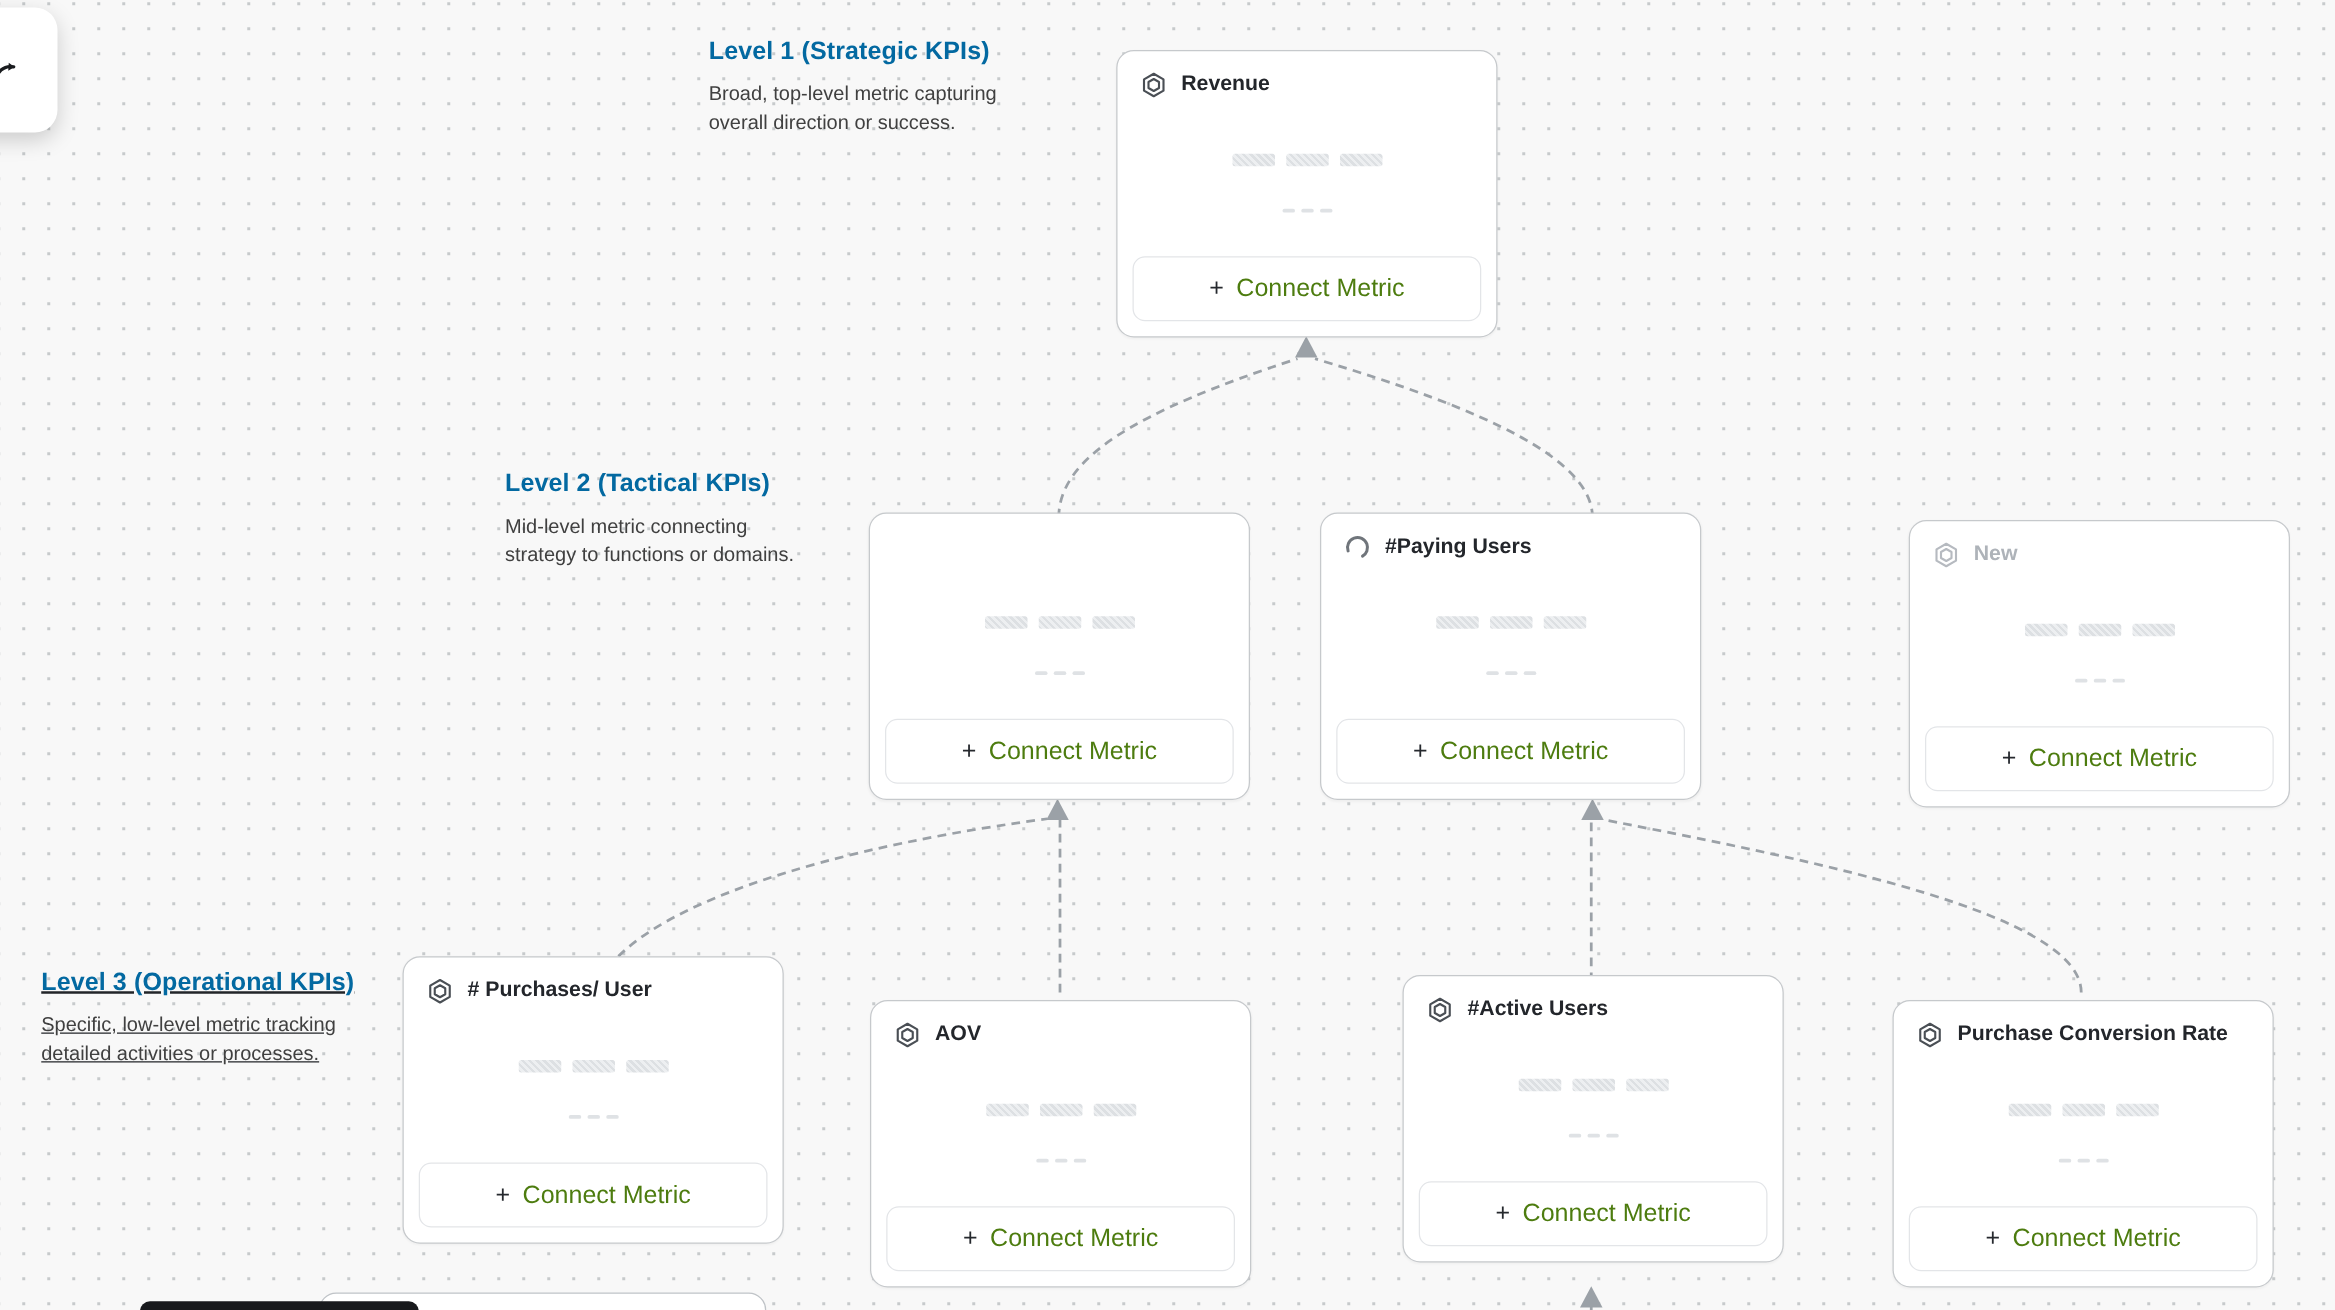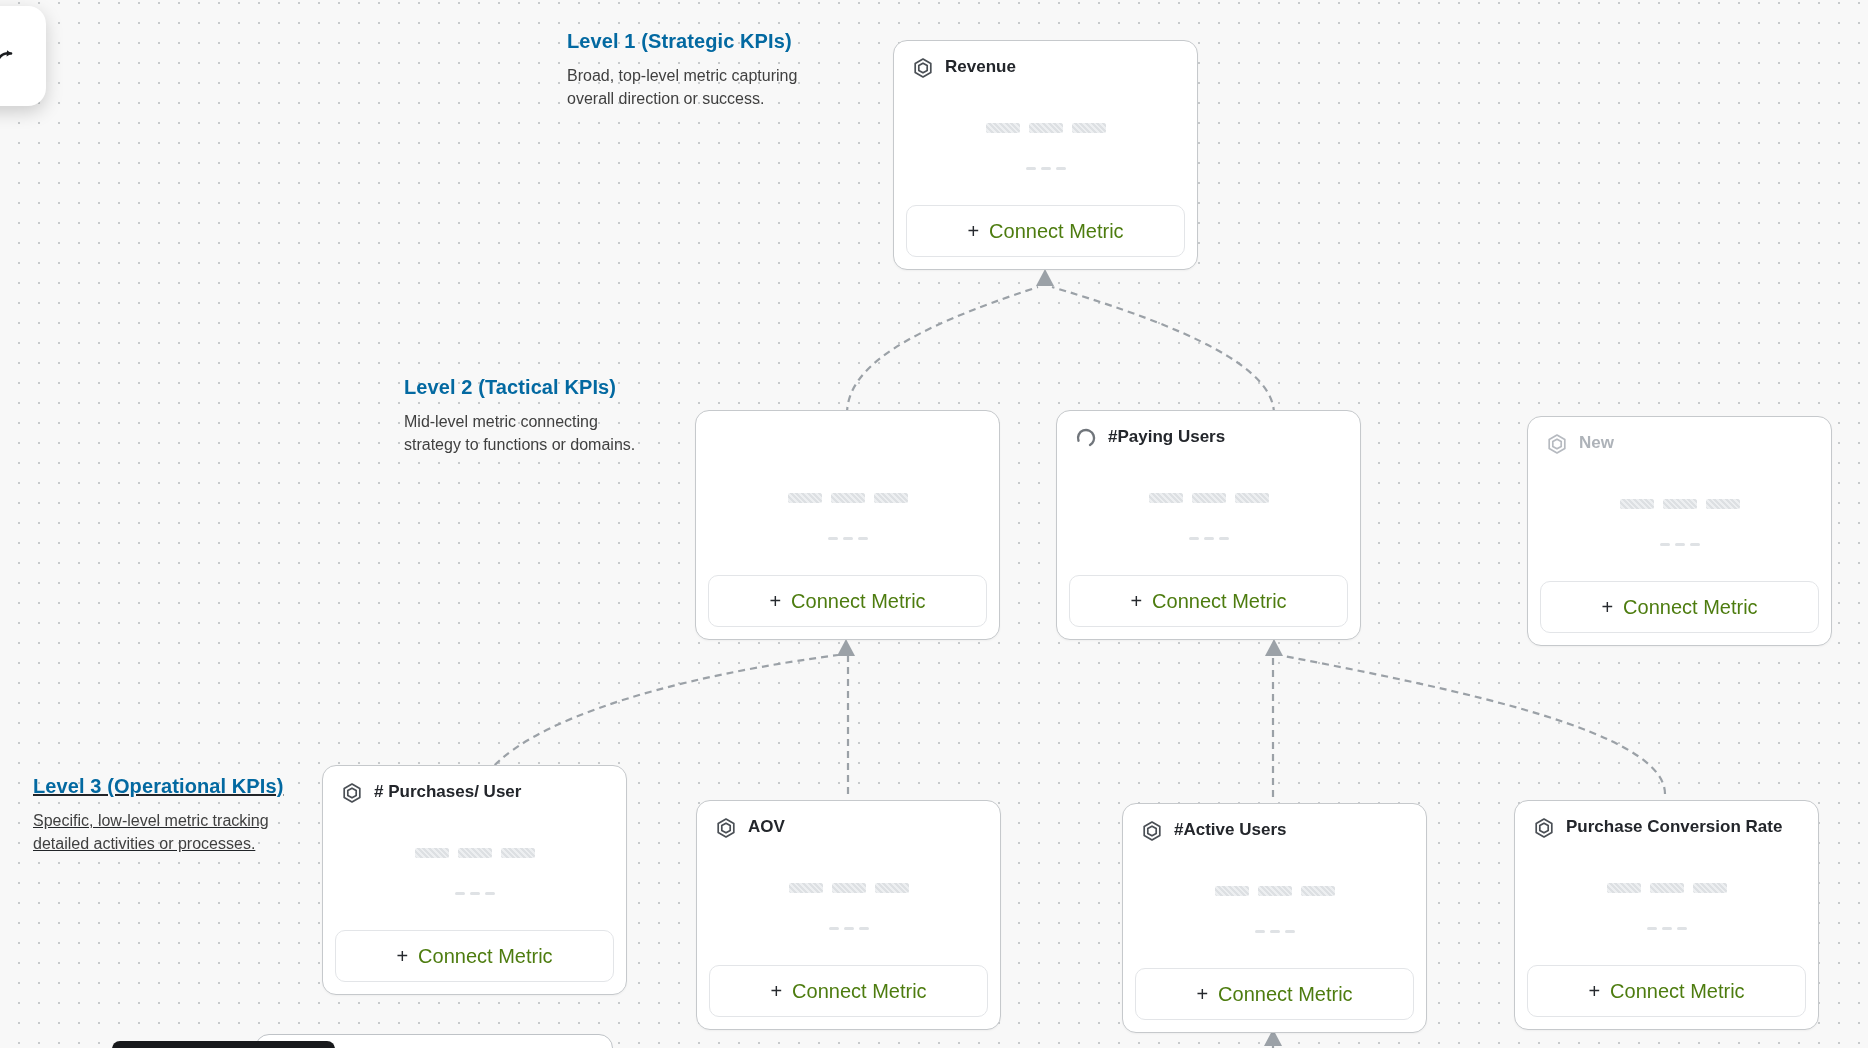--- a/index.html
+++ b/index.html
@@ -243,21 +243,21 @@
       <span class="dash"></span>
       <span class="dash"></span>
       <span class="dash"></span>
     </div>
   <div class="connect-btn">
     <span class="plus">+</span>
     <span class="lbl">Connect Metric</span>
   </div>
 </div>
 
-<div class="node" style="left:1122px; top:803px;">
+<div class="node" style="left:1122px; top:780px;">
   <div class="node-header">
     <svg class="node-icon" viewBox="0 0 22 22">
       <path d="M11 2 L18.8 6.5 V15.5 L11 20 L3.2 15.5 V6.5 Z M11 6.2 L15.2 8.6 V13.4 L11 15.8 L6.8 13.4 V8.6 Z" fill="none" stroke="#4a4f55" stroke-width="1.7" stroke-linejoin="round"></path>
     </svg>
     <span class="node-title">#Active Users</span>
   </div>
   <div class="skeleton">
       <span class="bar"></span>
       <span class="bar"></span>
       <span class="bar"></span>

